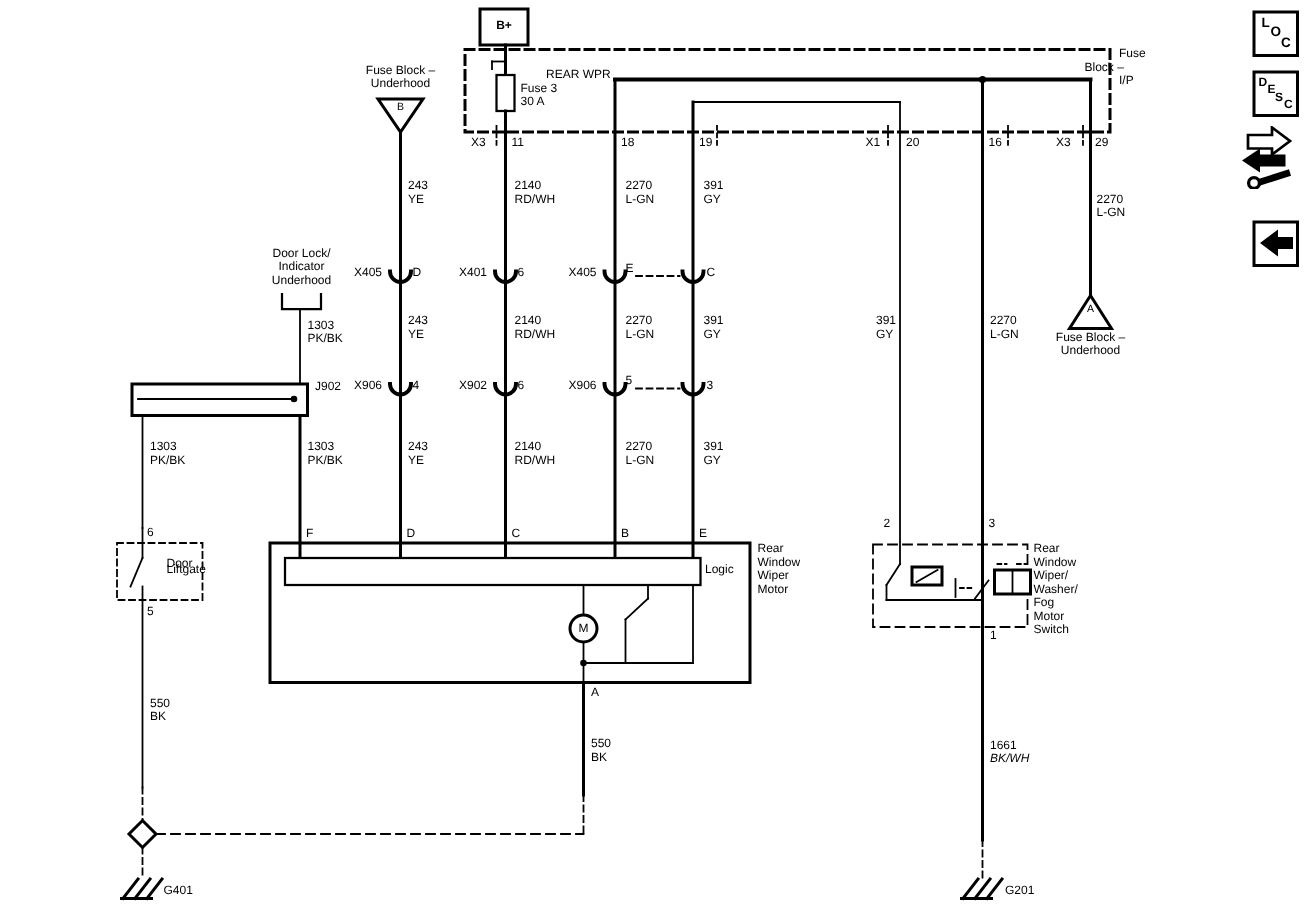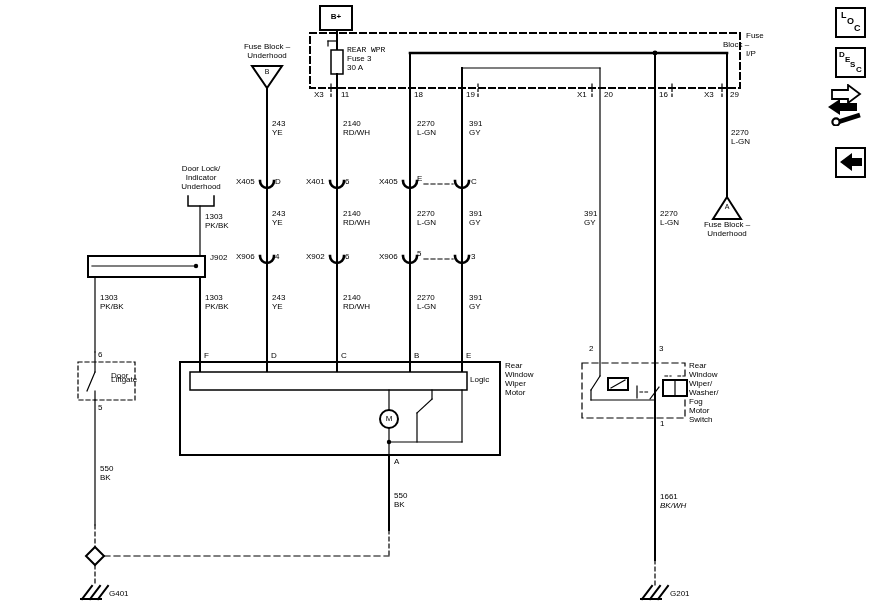--- a/index.html
+++ b/index.html
@@ -154,21 +154,21 @@
       <g>
         <line x1="641" y1="599" x2="661" y2="599" class="w"></line>
         <line x1="642" y1="599" x2="652" y2="586" class="w"></line>
         <line x1="650" y1="599" x2="660" y2="586" class="w"></line>
         <line x1="658" y1="599" x2="668" y2="586" class="w"></line>
       </g>
     </g>
   </svg>
 
   <span class="lbl ctr b" style="left:336px;top:12px;">B+</span>
-  <span class="lbl" style="left:347px;top:45px;font-family:Liberation Mono, monospace;">REAR WPR</span>
+  <span class="lbl" style="left:364px;top:45px;">REAR WPR</span>
   <span class="lbl" style="left:347px;top:54px;">Fuse 3</span>
   <span class="lbl" style="left:347px;top:63px;">30 A</span>
 
   <span class="lbl" style="left:746px;top:31px;">Fuse</span>
   <span class="lbl" style="left:723px;top:40px;">Block –</span>
   <span class="lbl" style="left:746px;top:49px;">I/P</span>
 
   <span class="lbl" style="left:314px;top:90px;">X3</span>
   <span class="lbl" style="left:341px;top:90px;">11</span>
   <span class="lbl" style="left:414px;top:90px;">18</span>

